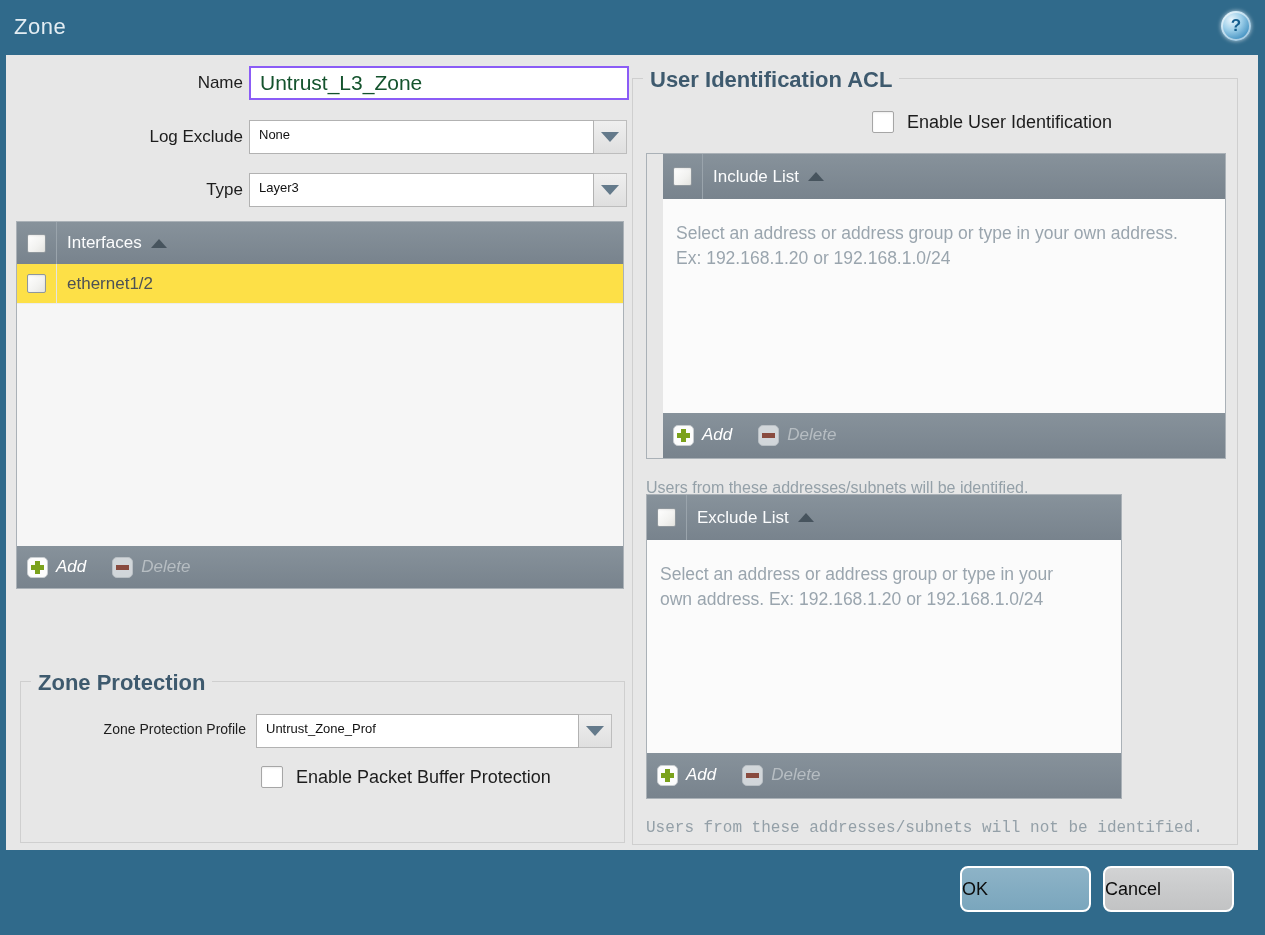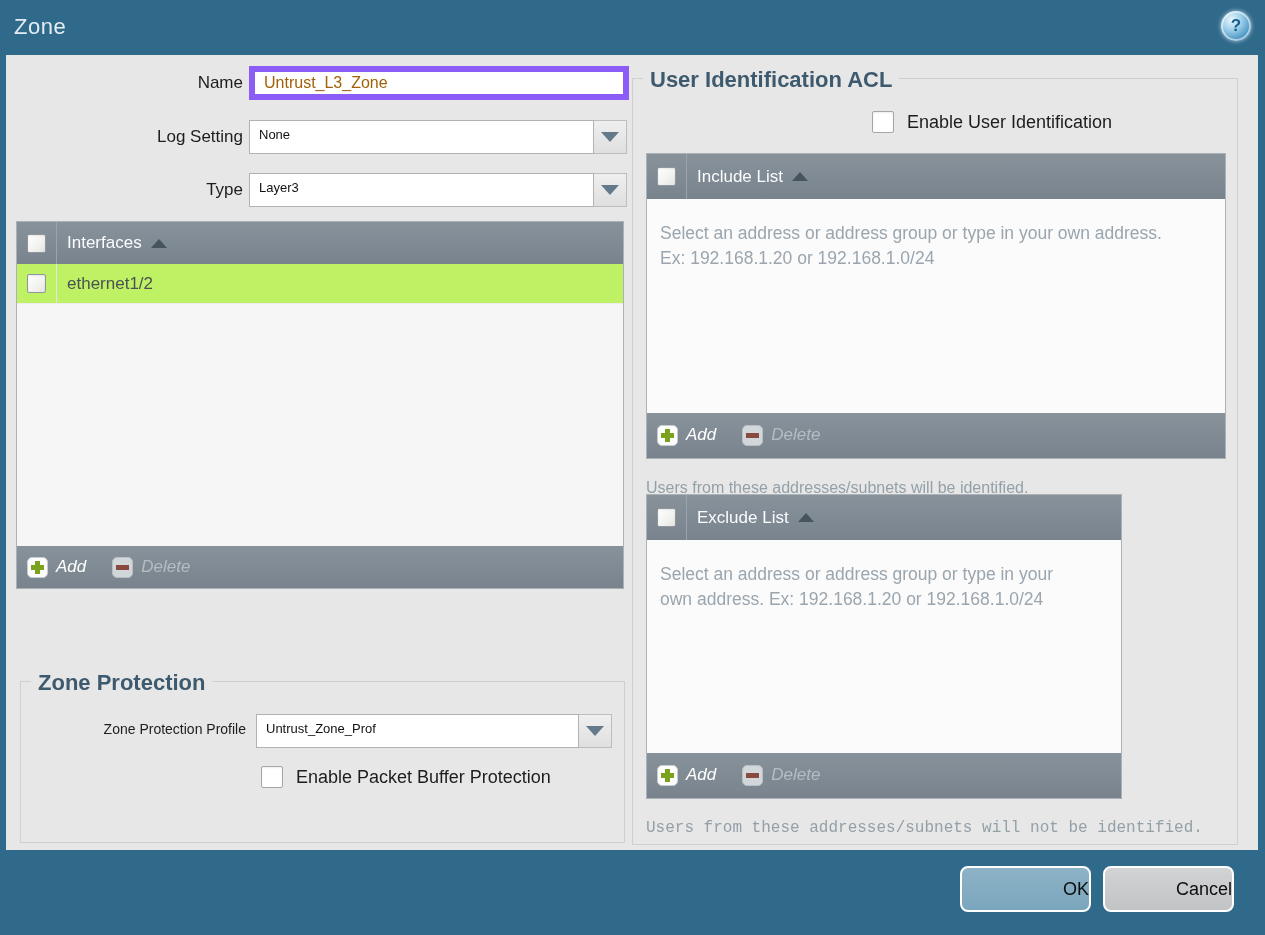--- a/index.html
+++ b/index.html
@@ -37,23 +37,23 @@
   }
 
   
   .form-row { position:absolute; left:10px; width:614px; height:34px; }
   .form-row .flabel {
     position:absolute; right:387px; top:7px;
     font-size:17px; color:#1d1d1d; white-space:nowrap;
   }
   .text-input {
     position:absolute; left:233px; top:0; width:380px; height:34px;
-    border:6px solid #8b5cf6; background:#fff;
+    border:2px solid #8b5cf6; background:#fff;
     font-family:"Liberation Sans", sans-serif;
-    font-size:16px; color:#a16207; padding:0 9px; outline:none;
+    font-size:21px; color:#14532d; padding:0 9px; outline:none;
   }
   .combo { position:absolute; left:233px; top:0; height:34px; display:flex; }
   .combo .combo-text {
     width:345px; height:34px; background:#fff; border:1px solid #b2b2b2;
     font-size:13px; color:#111; padding:6px 9px; white-space:nowrap; overflow:hidden;
   }
   .combo .combo-btn {
     width:33px; height:34px; border:1px solid #bdbdbd; border-left:none;
     background:linear-gradient(#efefef,#dfdfdf);
     display:flex; align-items:center; justify-content:center; cursor:pointer;
@@ -77,21 +77,21 @@
   }
   .grid-header .cb-cell {
     width:40px; align-self:stretch; display:flex; align-items:center; justify-content:center;
     border-right:1px solid #9aa4ac;
   }
   .grid-header .hdr-label {
     margin-left:10px; font-size:17px; color:#fbfcfd; display:flex; align-items:center; gap:9px;
   }
   .grid-body { flex:1; background:#f6f6f6; overflow:hidden; }
   .grid-row {
-    height:40px; background:#bef264; border-bottom:1px solid #ececec;
+    height:40px; background:#fde047; border-bottom:1px solid #ececec;
     display:flex; align-items:center;
   }
   .grid-row .cb-cell {
     width:40px; align-self:stretch; display:flex; align-items:center; justify-content:center;
     border-right:1px solid #e4e4e4;
   }
   .grid-row .row-label { margin-left:10px; font-size:17px; color:#4c5156; }
   .grid-footer {
     height:42px; background:linear-gradient(#87929b,#78838d);
     display:flex; align-items:center; gap:26px; padding-left:10px; flex:none;
@@ -141,21 +141,21 @@
   .cb-row { position:absolute; display:flex; align-items:flex-end; gap:13px; }
   .cb-row .cb-label { font-size:18px; color:#1d1d1d; white-space:nowrap; }
 
   .caption { position:absolute; font-size:16px; color:#94a0a8; white-space:nowrap;margin-top:10px; }
 
   
   .footer-btn {
     position:absolute; top:866px; width:131px; height:46px;
     border:2px solid #fff; border-radius:8px;
     font-family:"Liberation Sans", sans-serif; font-size:18px; color:#0d0d0d;
-    display:flex; align-items:center; justify-content:flex-end; cursor:pointer;
+    display:flex; align-items:center; justify-content:flex-start; cursor:pointer;
   }
   .btn-ok { left:960px; background:linear-gradient(#8db3c7,#7aa6bd); }
   .btn-cancel { left:1103px; background:linear-gradient(#d2d3d4,#c2c3c4); }
 </style>
 </head>
 <body>
 
 <div class="titlebar">
   <div class="title">Zone</div>
   <div class="help-btn">
@@ -164,21 +164,21 @@
 </div>
 
 <div class="dialog-body">
 
   <div class="form-row" style="top:11px;">
     <span class="flabel">Name</span>
     <input class="text-input" type="text" value="Untrust_L3_Zone" style="">
   </div>
 
   <div class="form-row" style="top:65px;">
-    <span class="flabel">Log Setting</span>
+    <span class="flabel">Log Exclude</span>
     <div class="combo">
       <div class="combo-text">None</div>
       <div class="combo-btn">
         <span class="tri-down"></span>
       </div>
     </div>
   </div>
 
   <div class="form-row" style="top:118px;">
     <span class="flabel">Type</span>
@@ -244,21 +244,21 @@
   </div>
 
   <div class="fset" style="left:626px; top:23px; width:606px; height:767px;">
     <span class="legend">User Identification ACL</span>
 
     <div class="cb-row" style="left:239px; top:32px;">
       <div class="checkbox"></div>
       <span class="cb-label">Enable User Identification</span>
     </div>
 
-    <div class="grid" style="left:13px; top:74px; width:580px; height:306px;">
+    <div class="grid" style="left:13px; top:74px; width:580px; height:306px;padding-left:16px;">
       <div class="grid-header" style="height:45px;">
         <div class="cb-cell">
           <div class="checkbox small"></div>
         </div>
         <div class="hdr-label">
           <span>Include List</span>
           <span class="tri-up"></span>
         </div>
       </div>
       <div class="grid-body" style="background:#fbfbfb;">

